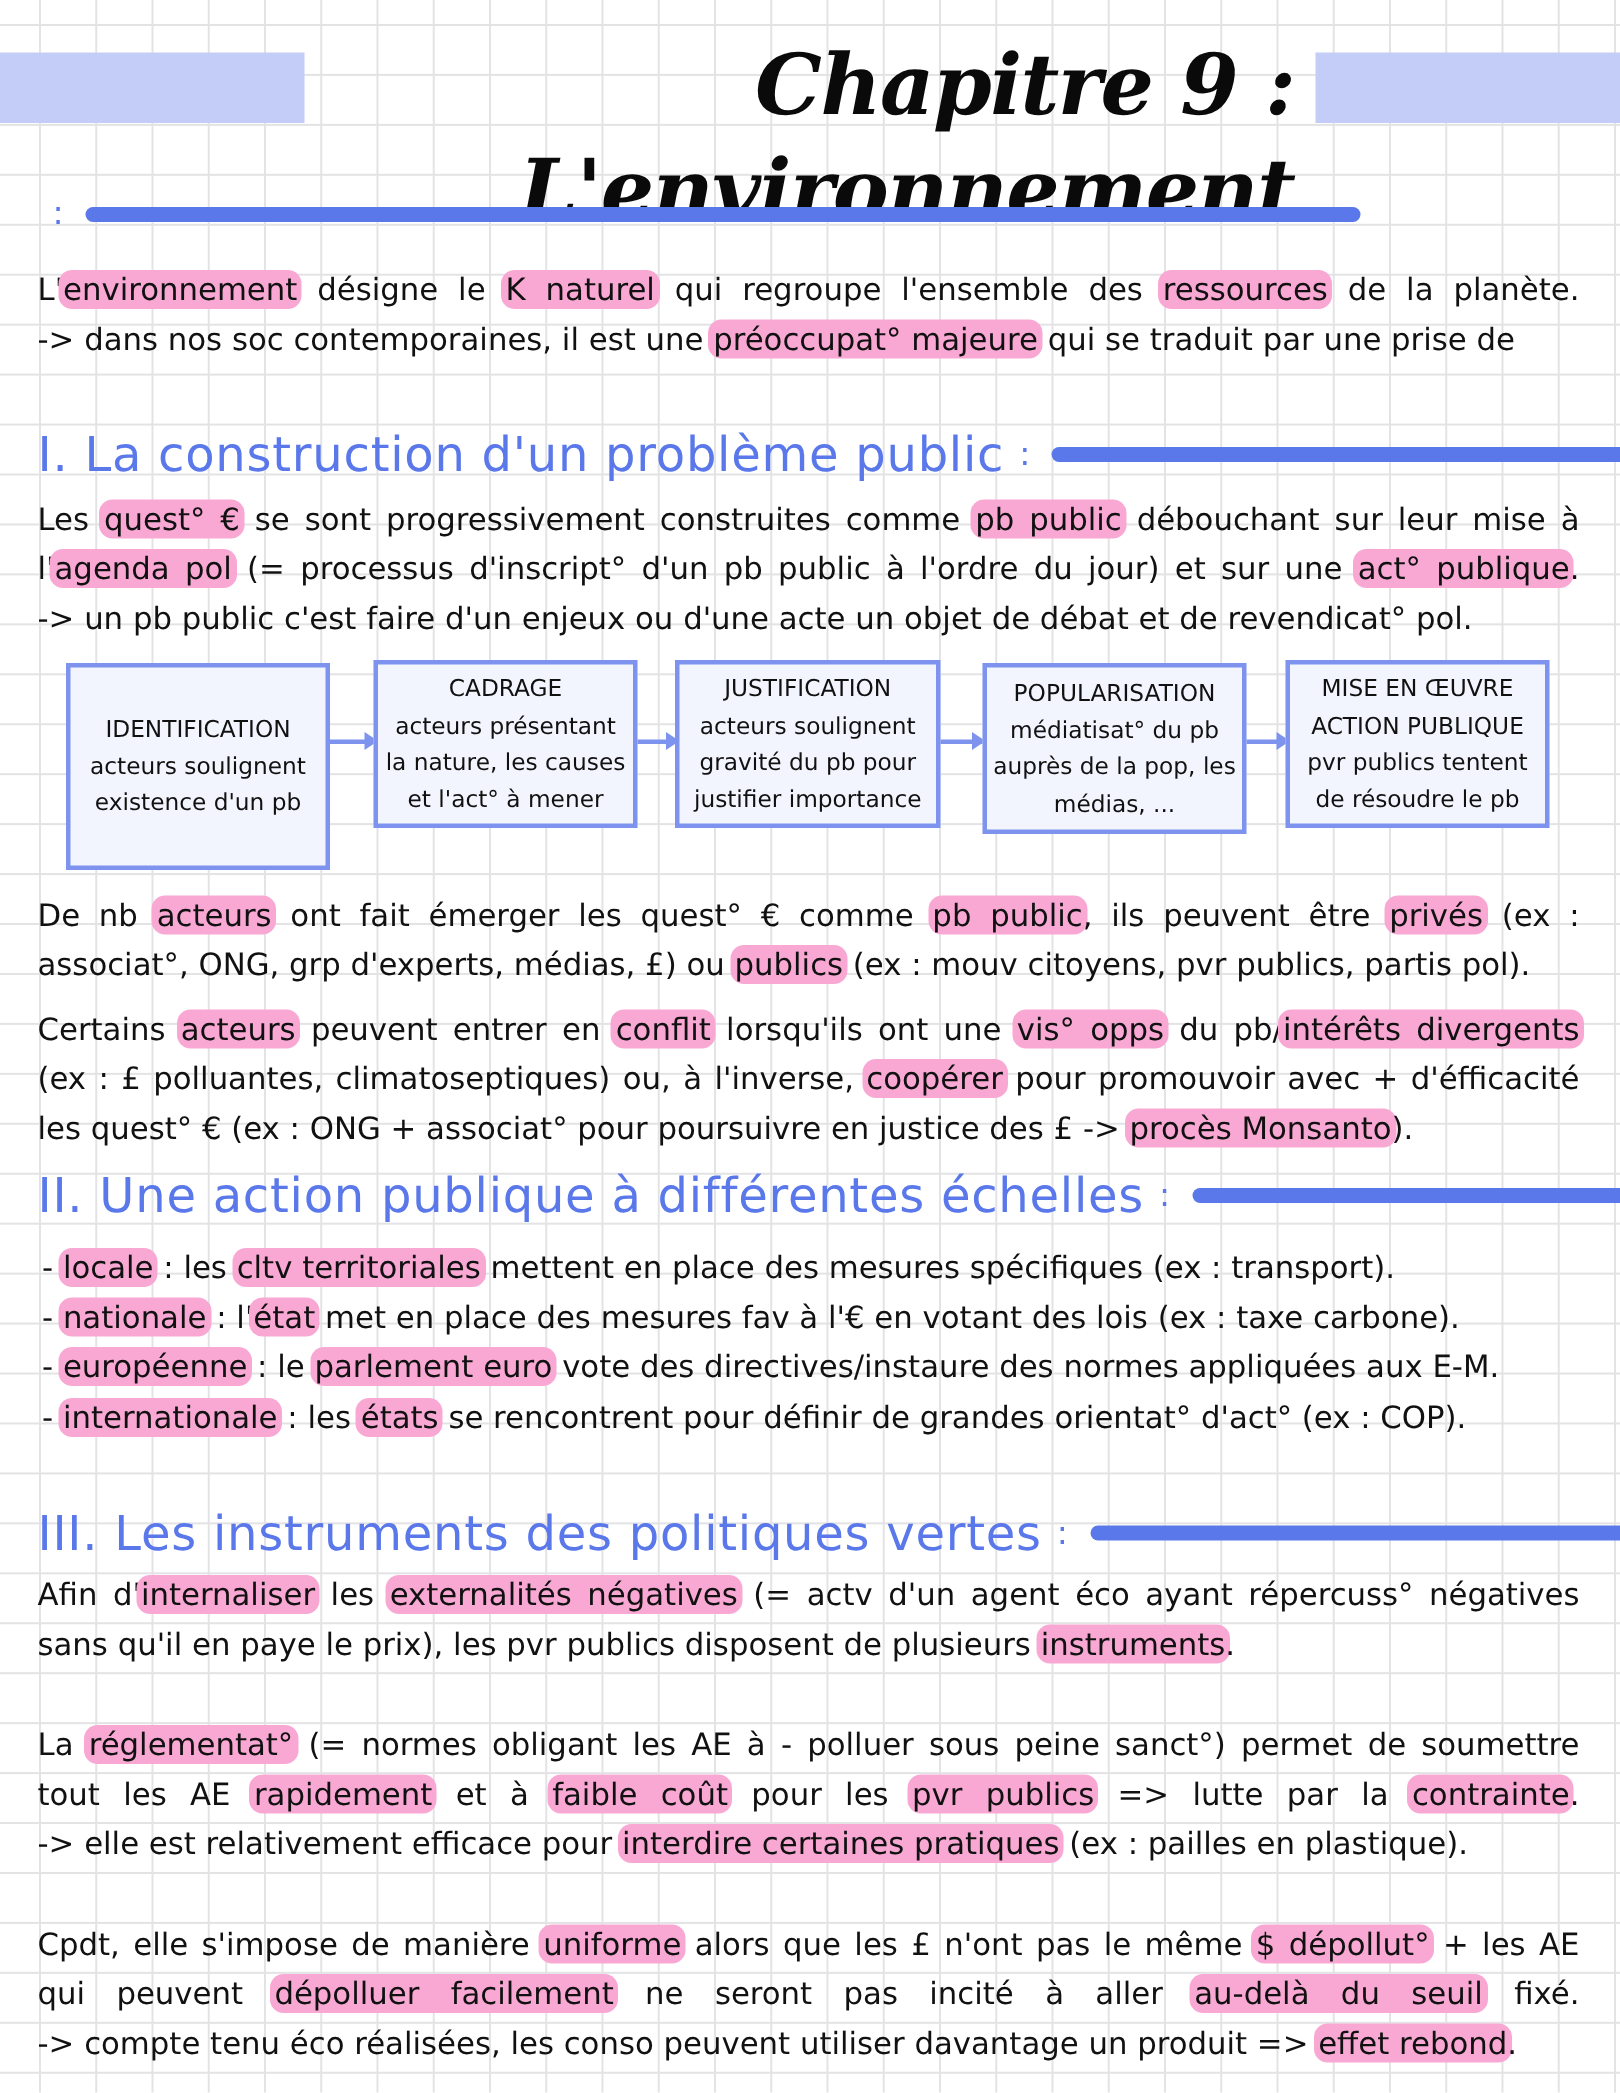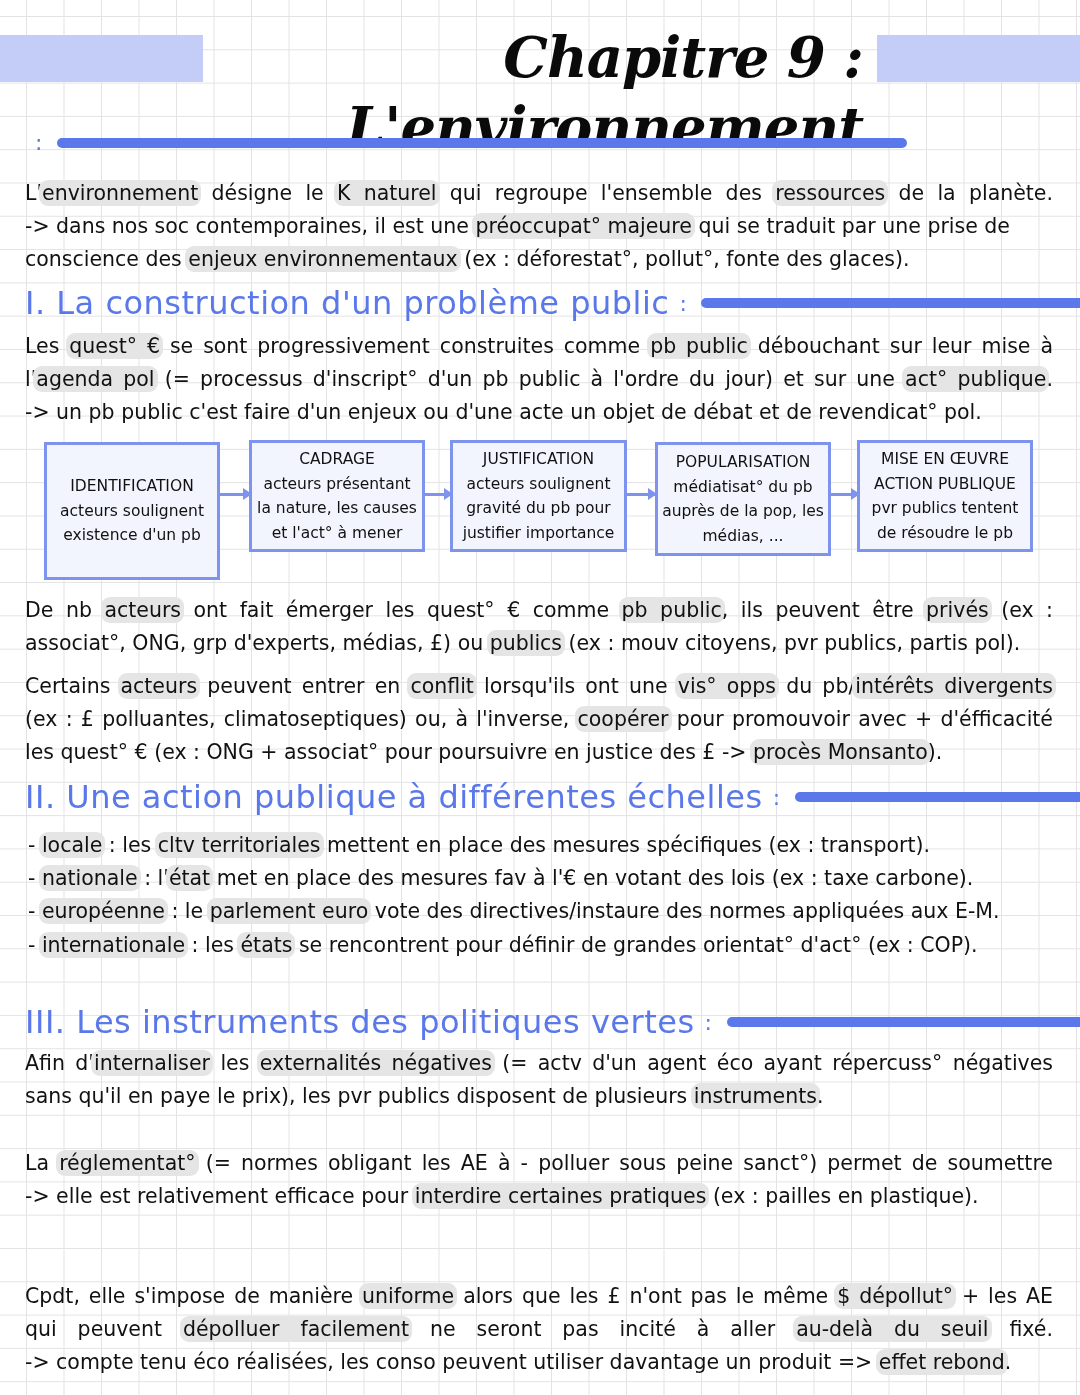--- a/index.html
+++ b/index.html
@@ -49,21 +49,21 @@
   .para {
     position: absolute; left: 25px; width: 1028px;
     font-family: "DejaVu Sans", sans-serif;
     font-size: 20.5px;
     line-height: 33.2px;
     color: #111;
   }
   .para .line { white-space: nowrap; display: block; }
   .para .line.just { text-align: justify; text-align-last: justify; white-space: normal; }
   .hl {
-    background: #e5e5e5;
+    background: #f9a8d4;
     border-radius: 9px;
     padding: 1px 3px;
     margin: 0 -3px;
   }
   .flow {
     position: absolute; top: 440px; left: 44px; width: 990px; height: 118px;
   }
   .box {
     position: absolute; top: 0; height: 112px;
     border: 3px solid #7d93ee;
@@ -91,21 +91,20 @@
 <div class="title-band right"></div>
 <div class="title">Chapitre 9 : L'environnement</div>
 
 <div class="heading" style="top:130px;">
   <span class="colon">:</span>
   <span class="rule" style="width:850px;"></span>
 </div>
 <div class="para" style="top:177px;">
     <span class="line just"><span>L'</span><span class="hl">environnement</span><span> désigne le </span><span class="hl">K naturel</span><span> qui regroupe l'ensemble des </span><span class="hl">ressources</span><span> de la planète.</span></span>
     <span class="line"><span> -&gt; dans nos soc contemporaines, il est une </span><span class="hl">préoccupat° majeure</span><span> qui se traduit par une prise de</span></span>
-    <span class="line"><span>conscience des </span><span class="hl">enjeux environnementaux</span><span> (ex : déforestat°, pollut°, fonte des glaces).</span></span>
   </div>
 
 <div class="heading" style="top:284px;">
   <span class="label">I. La construction d'un problème public</span>
   <span class="colon">:</span>
   <span class="rule" style="width:428px;"></span>
 </div>
 <div class="para" style="top:330px;">
     <span class="line just"><span>Les </span><span class="hl">quest° €</span><span> se sont progressivement construites comme </span><span class="hl">pb public</span><span> débouchant sur leur mise à</span></span>
     <span class="line just"><span>l'</span><span class="hl">agenda pol</span><span> (= processus d'inscript° d'un pb public à l'ordre du jour) et sur une </span><span class="hl">act° publique</span><span>.</span></span>
@@ -174,19 +173,20 @@
   <span class="label">III. Les instruments des politiques vertes</span>
   <span class="colon">:</span>
   <span class="rule" style="width:374px;"></span>
 </div>
 <div class="para" style="top:1047px;">
     <span class="line just"><span>Afin d'</span><span class="hl">internaliser</span><span> les </span><span class="hl">externalités négatives</span><span> (= actv d'un agent éco ayant répercuss° négatives</span></span>
     <span class="line"><span>sans qu'il en paye le prix), les pvr publics disposent de plusieurs </span><span class="hl">instruments</span><span>.</span></span>
   </div>
 <div class="para" style="top:1147px;">
     <span class="line just"><span>La </span><span class="hl">réglementat°</span><span> (= normes obligant les AE à - polluer sous peine sanct°) permet de soumettre</span></span>
+    <span class="line just"><span>tout les AE </span><span class="hl">rapidement</span><span> et à </span><span class="hl">faible coût</span><span> pour les </span><span class="hl">pvr publics</span><span> =&gt; lutte par la </span><span class="hl">contrainte</span><span>.</span></span>
     <span class="line"><span> -&gt; elle est relativement efficace pour </span><span class="hl">interdire certaines pratiques</span><span> (ex : pailles en plastique).</span></span>
   </div>
 <div class="para" style="top:1280px;">
     <span class="line just"><span>Cpdt, elle s'impose de manière </span><span class="hl">uniforme</span><span> alors que les £ n'ont pas le même </span><span class="hl">$ dépollut°</span><span> + les AE</span></span>
     <span class="line just"><span>qui peuvent </span><span class="hl">dépolluer facilement</span><span> ne seront pas incité à aller </span><span class="hl">au-delà du seuil</span><span> fixé.</span></span>
     <span class="line"><span> -&gt; compte tenu éco réalisées, les conso peuvent utiliser davantage un produit =&gt; </span><span class="hl">effet rebond</span><span>.</span></span>
   </div>
 
 </body></html>

